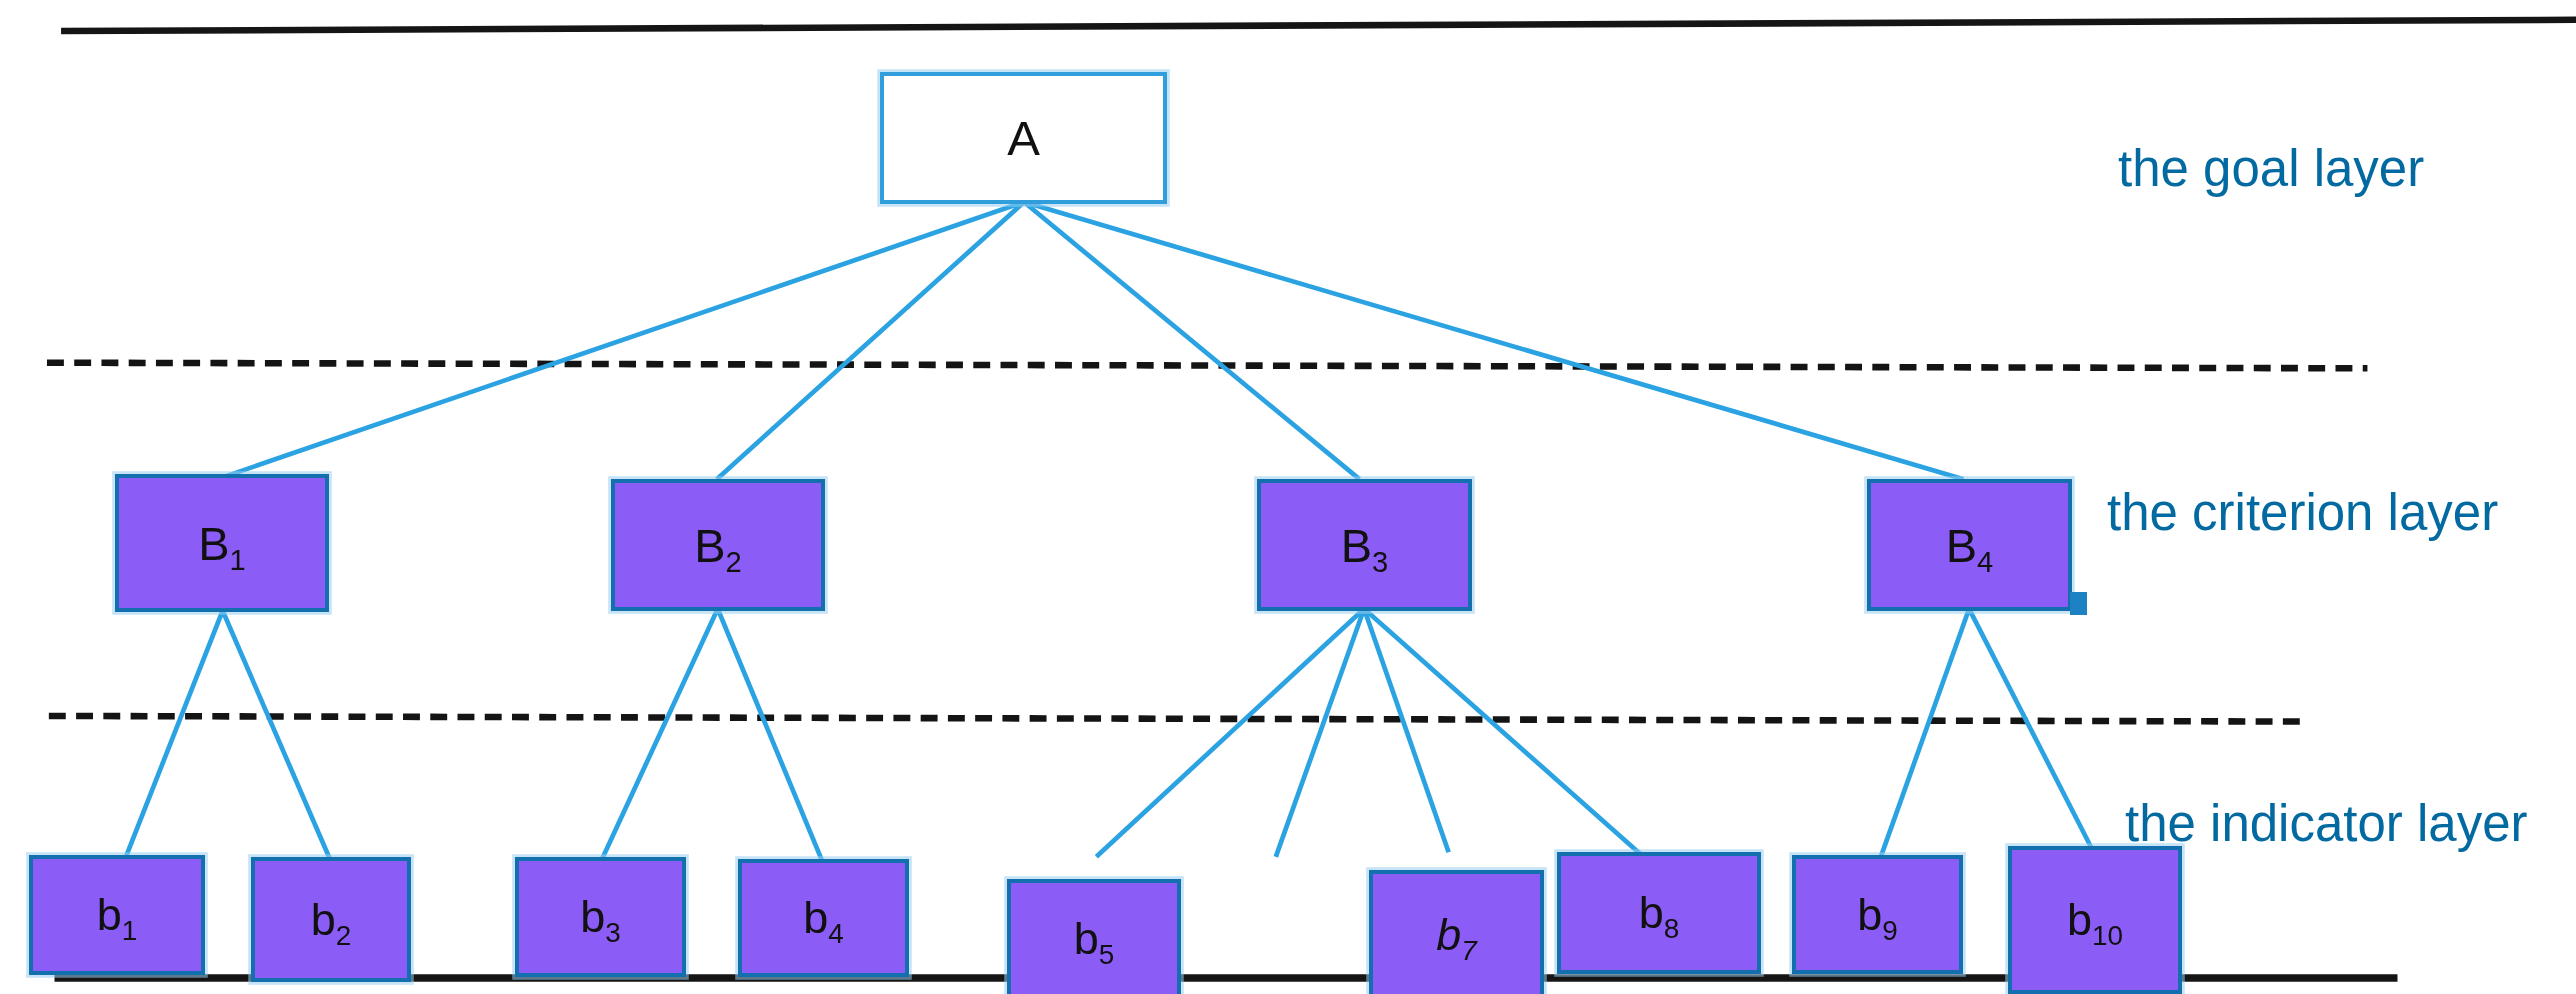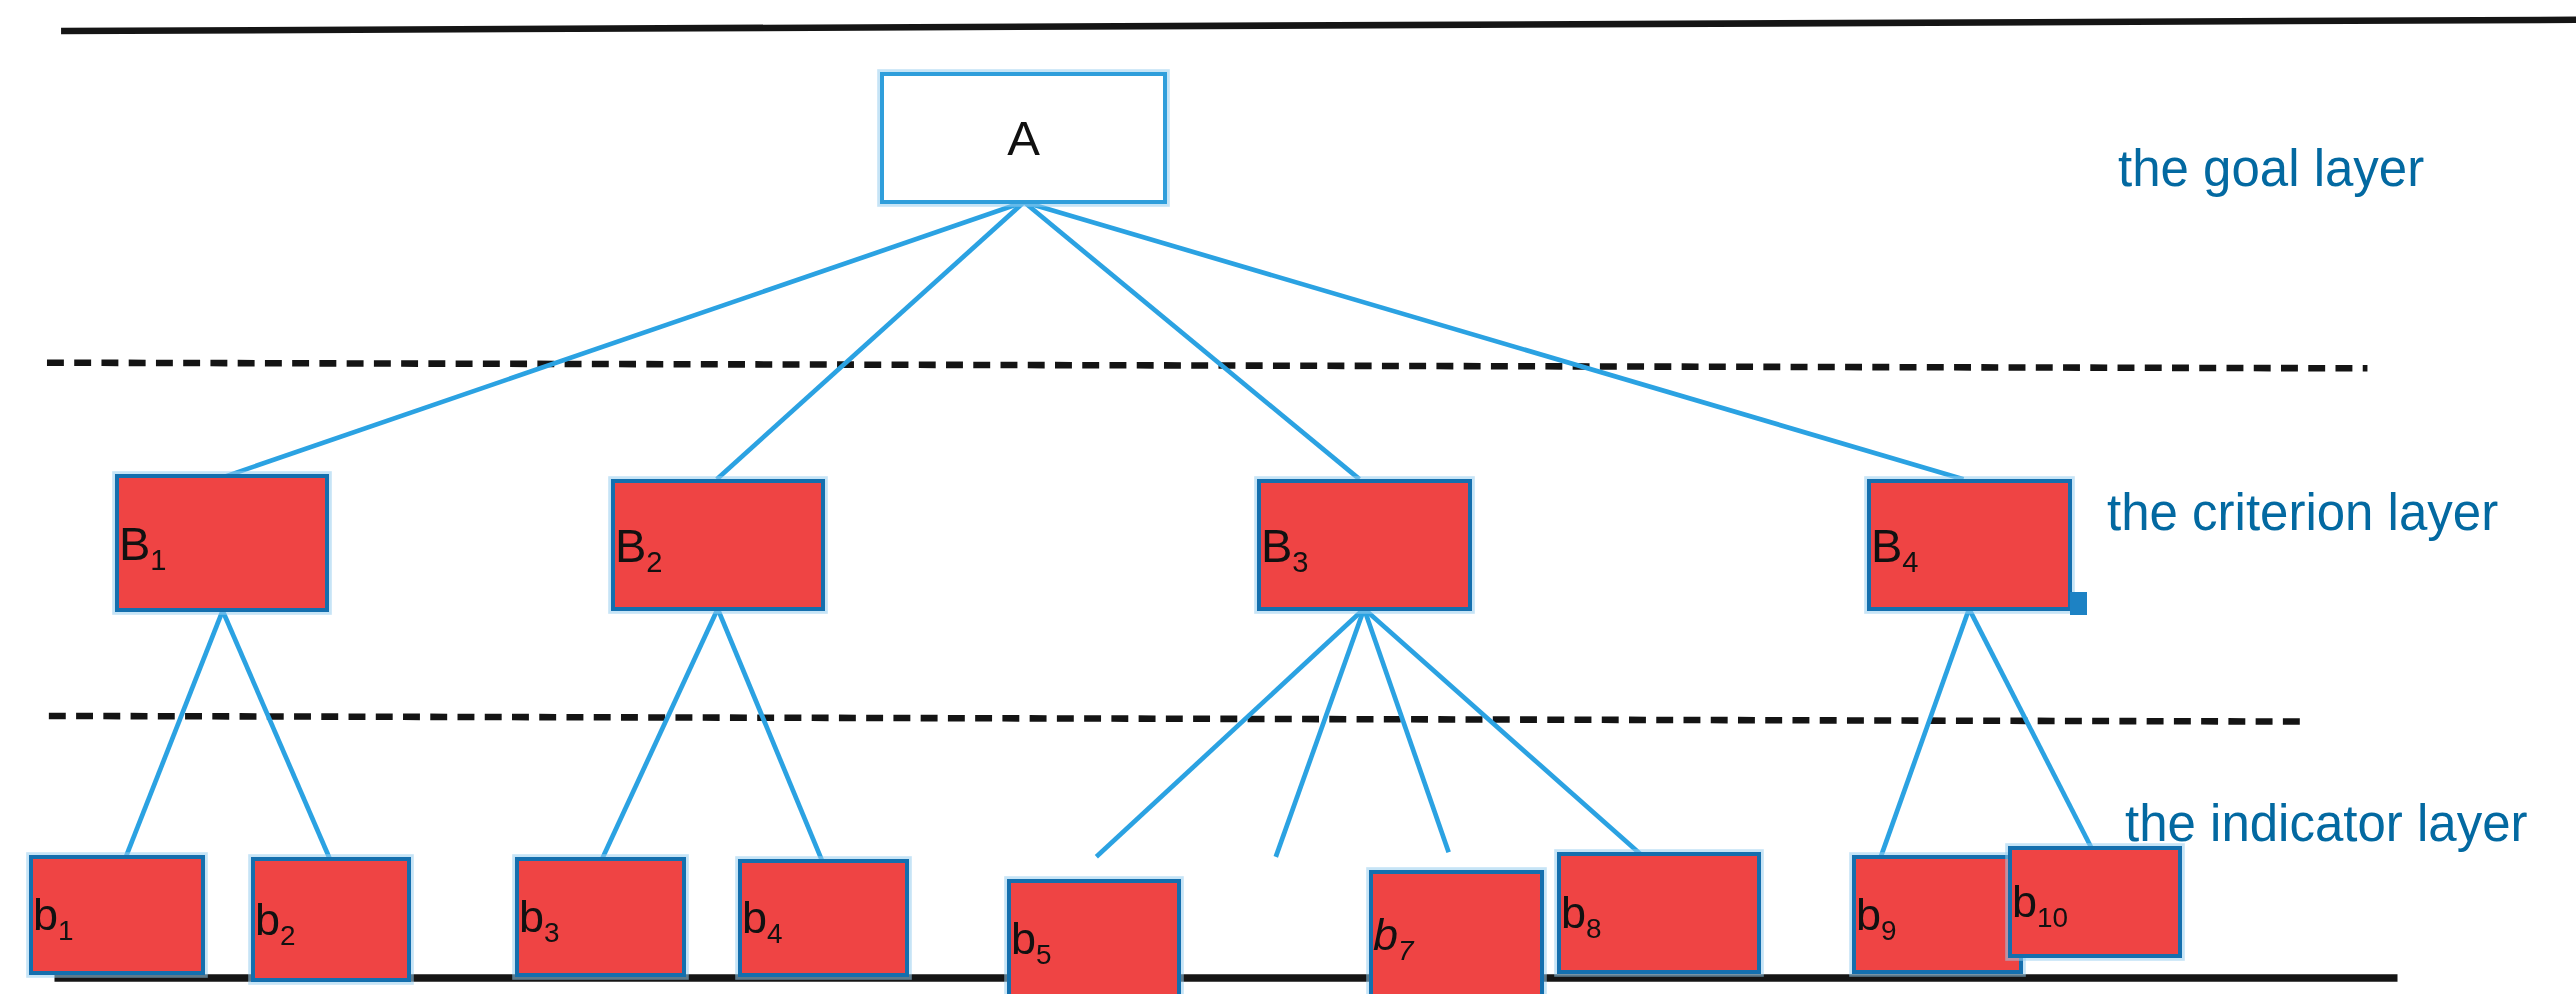--- a/index.html
+++ b/index.html
@@ -6,22 +6,22 @@
   #canvas{
     position:relative;
     width:2576px;height:995px;
     background:#ffffff;
     font-family:"Liberation Sans", sans-serif;
     overflow:hidden;
   }
   #wires{position:absolute;left:0;top:0;width:2576px;height:995px;}
   .node{
     position:absolute;
-    display:flex;align-items:center;justify-content:flex-start;
-    background:#ef4444;
+    display:flex;align-items:center;justify-content:center;
+    background:#8b5cf6;
     border:4.7px solid #146fae;
     box-shadow:0 0 0 2.8px rgba(151,205,238,.55);
     box-sizing:border-box;
     color:#111;
   }
   .crit{font-size:47px;}
   .leaf{font-size:45px;}
   .goal{
     position:absolute;
     display:flex;align-items:center;justify-content:center;
@@ -104,24 +104,24 @@
   </div>
   <div class="node leaf" style="left:1007px;top:855px;width:174px;height:119px;margin-top:24px;">
     <span><span>b</span><sub>5</sub></span>
   </div>
   <div class="node leaf" style="left:1369px;top:870px;width:175px;height:130px;font-style:italic;">
     <span><span>b</span><sub>7</sub></span>
   </div>
   <div class="node leaf" style="left:1557px;top:852px;width:204px;height:122px;">
     <span><span>b</span><sub>8</sub></span>
   </div>
-  <div class="node leaf" style="left:1852px;top:855px;width:171px;height:119px;">
+  <div class="node leaf" style="left:1792px;top:855px;width:171px;height:119px;">
     <span><span>b</span><sub>9</sub></span>
   </div>
-  <div class="node leaf" style="left:2008px;top:846px;width:174px;height:112px;">
+  <div class="node leaf" style="left:2008px;top:846px;width:174px;height:148px;">
     <span><span>b</span><sub>10</sub></span>
   </div>
 
   <div class="layer-label" style="left:2118px;top:139px;">the goal layer</div>
   <div class="layer-label" style="left:2107px;top:483px;">the criterion layer</div>
   <div class="layer-label" style="left:2125px;top:786px;margin-top:8px;">the indicator layer</div>
 
 </div>
 
 

